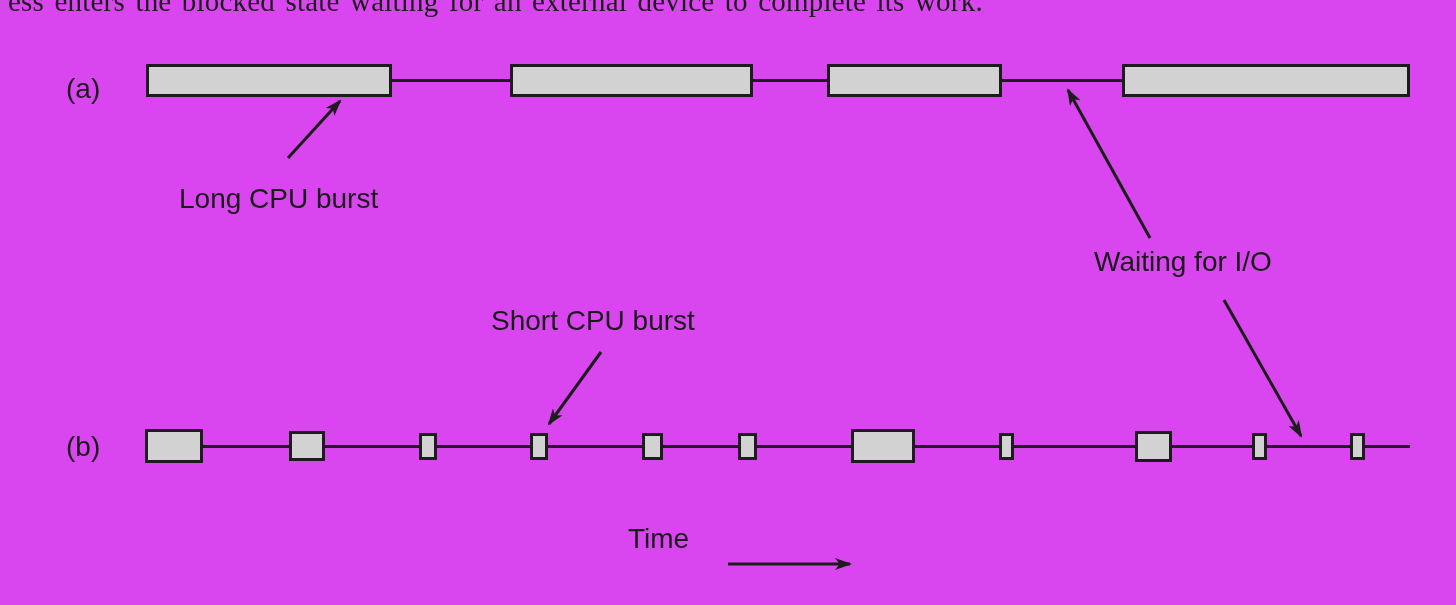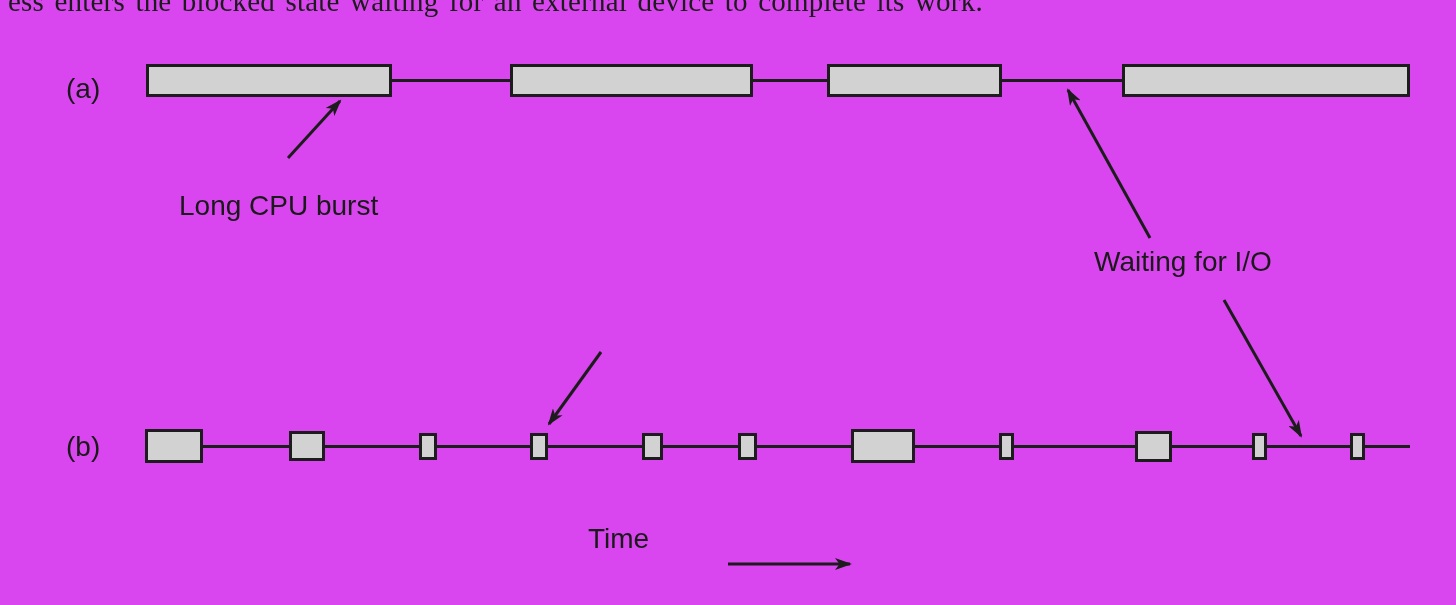--- a/index.html
+++ b/index.html
@@ -80,20 +80,21 @@
       <line x1="1150" y1="238" x2="1068" y2="90" stroke="#1c1c1c" stroke-width="3" marker-end="url(#ah)"></line>
       <line x1="1224" y1="300" x2="1301" y2="436" stroke="#1c1c1c" stroke-width="3" marker-end="url(#ah)"></line>
       <line x1="601" y1="352" x2="549" y2="424" stroke="#1c1c1c" stroke-width="3" marker-end="url(#ah)"></line>
       <line x1="728" y1="564" x2="850" y2="564" stroke="#1c1c1c" stroke-width="3" marker-end="url(#ah)"></line>
     </svg>
 
   <div class="lbl" style="left:66px; top:73px;">(a)</div>
 
   <div class="lbl" style="left:66px; top:431px;">(b)</div>
 
-  <div class="lbl" style="left:179px; top:190px;">Long CPU burst</div>
+  <div class="lbl" style="left:179px; top:183px;">Long CPU burst</div>
 
   <div class="lbl" style="left:1094px; top:246px;">Waiting for I/O</div>
 
+  <div class="lbl" style="left:491px; top:305px;">Short CPU burst</div>
 
-  <div class="lbl" style="left:588px; top:523px;">Time</div>
+  <div class="lbl" style="left:628px; top:523px;">Time</div>
 
 </div>
 
 </body></html>

